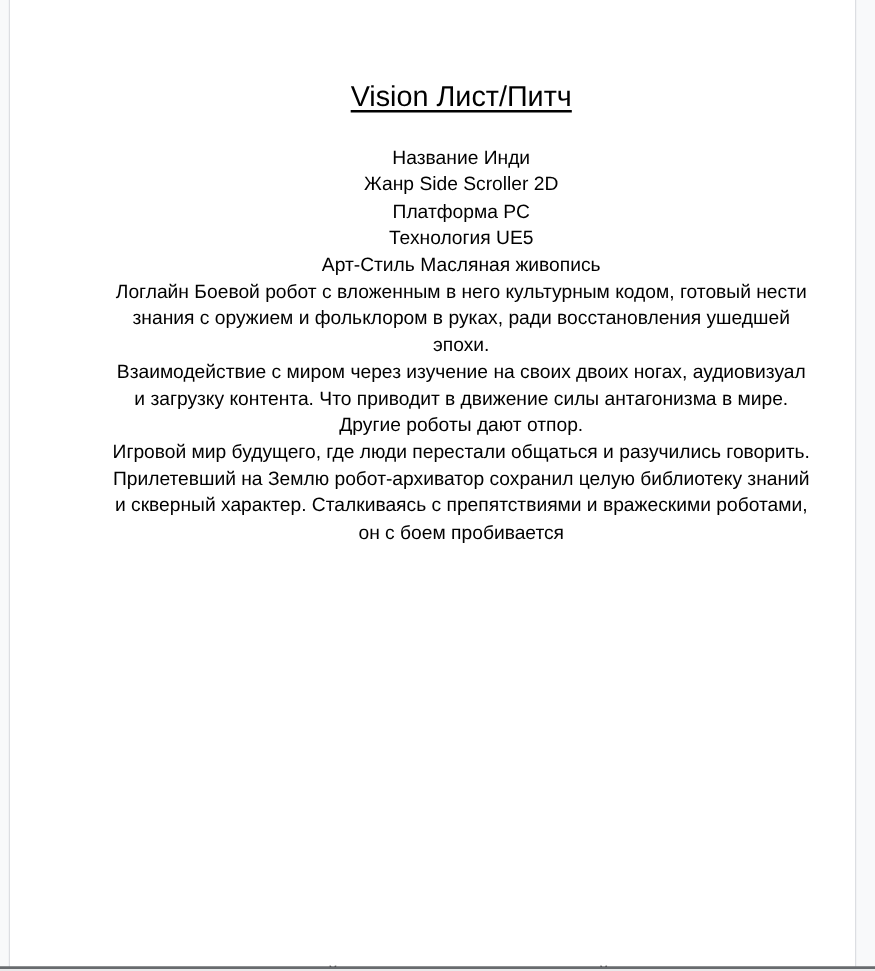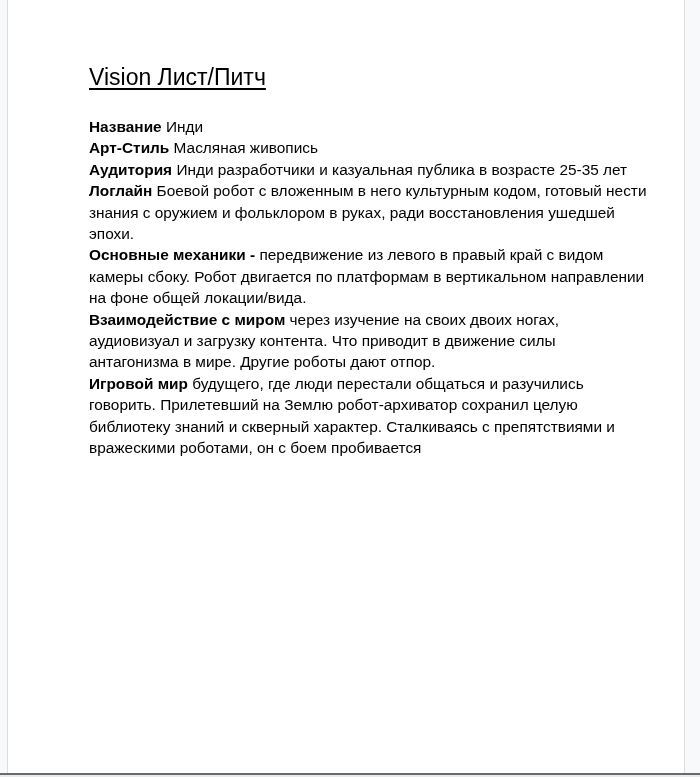--- a/index.html
+++ b/index.html
@@ -21,20 +21,21 @@
     position: absolute;
     left: 7px;
     top: 0;
     width: 678px;
     height: 777px;
     box-sizing: border-box;
     background: #ffffff;
     border-left: 1px solid #dcdee2;
     border-right: 1px solid #dcdee2;
     overflow: hidden;
+    text-align: center;
   }
   .content {
     position: relative;
     margin-left: 81px;
     width: 560px;
     color: #000000;
   }
   h1.doc-title {
     margin: 0;
     padding-top: 64px;
@@ -47,21 +48,21 @@
     text-decoration-thickness: 1.5px;
     text-underline-offset: 3px;
   }
   p.para {
     margin: 0;
     font-size: 15.4px;
     line-height: 21.4px;
     color: #000000;
   }
   p.para b {
-    font-weight: 700;
+    font-weight: 400;
     margin-top: 12px;
   }
   .clipped-line {
     position: absolute;
     left: 81px;
     top: 769px;
     width: 560px;
     height: 8px;
     overflow: hidden;
     font-size: 15.4px;
@@ -81,24 +82,25 @@
 </head>
 <body>
 
 <div class="viewport">
   <div class="page">
     <div class="content">
 
       <h1 class="doc-title">Vision Лист/Питч</h1>
 
       <p class="para"><b>Название </b><span>Инди</span></p>
+      <p class="para"><b>Жанр </b><span>Side Scroller 2D</span></p>
+      <p class="para"><b>Платформа </b><span>PC</span></p>
+      <p class="para"><b>Технология </b><span>UE5</span></p>
       <p class="para"><b>Арт-Стиль </b><span>Масляная живопись</span></p>
-      <p class="para"><b>Аудитория </b><span>Инди разработчики и казуальная публика в возрасте 25-35 лет</span></p>
       <p class="para"><b>Логлайн </b><span>Боевой робот с вложенным в него культурным кодом, готовый нести знания с оружием и фольклором в руках, ради восстановления ушедшей эпохи.</span></p>
-      <p class="para"><b>Основные механики - </b><span>передвижение из левого в правый край с видом камеры сбоку. Робот двигается по платформам в вертикальном направлении на фоне общей локации/вида.</span></p>
       <p class="para"><b>Взаимодействие с миром </b><span>через изучение на своих двоих ногах, аудиовизуал и загрузку контента. Что приводит в движение силы антагонизма в мире. Другие роботы дают отпор.</span></p>
       <p class="para"><b>Игровой мир </b><span>будущего, где люди перестали общаться и разучились говорить. Прилетевший на Землю робот-архиватор сохранил целую библиотеку знаний и скверный характер. Сталкиваясь с препятствиями и вражескими роботами, он с боем пробивается</span></p>
 
     </div>
 
     <div class="clipped-line">к своей цели и выгружает культурный код.</div>
   </div>
 
   <div class="bottom-edge"></div>
 </div>

